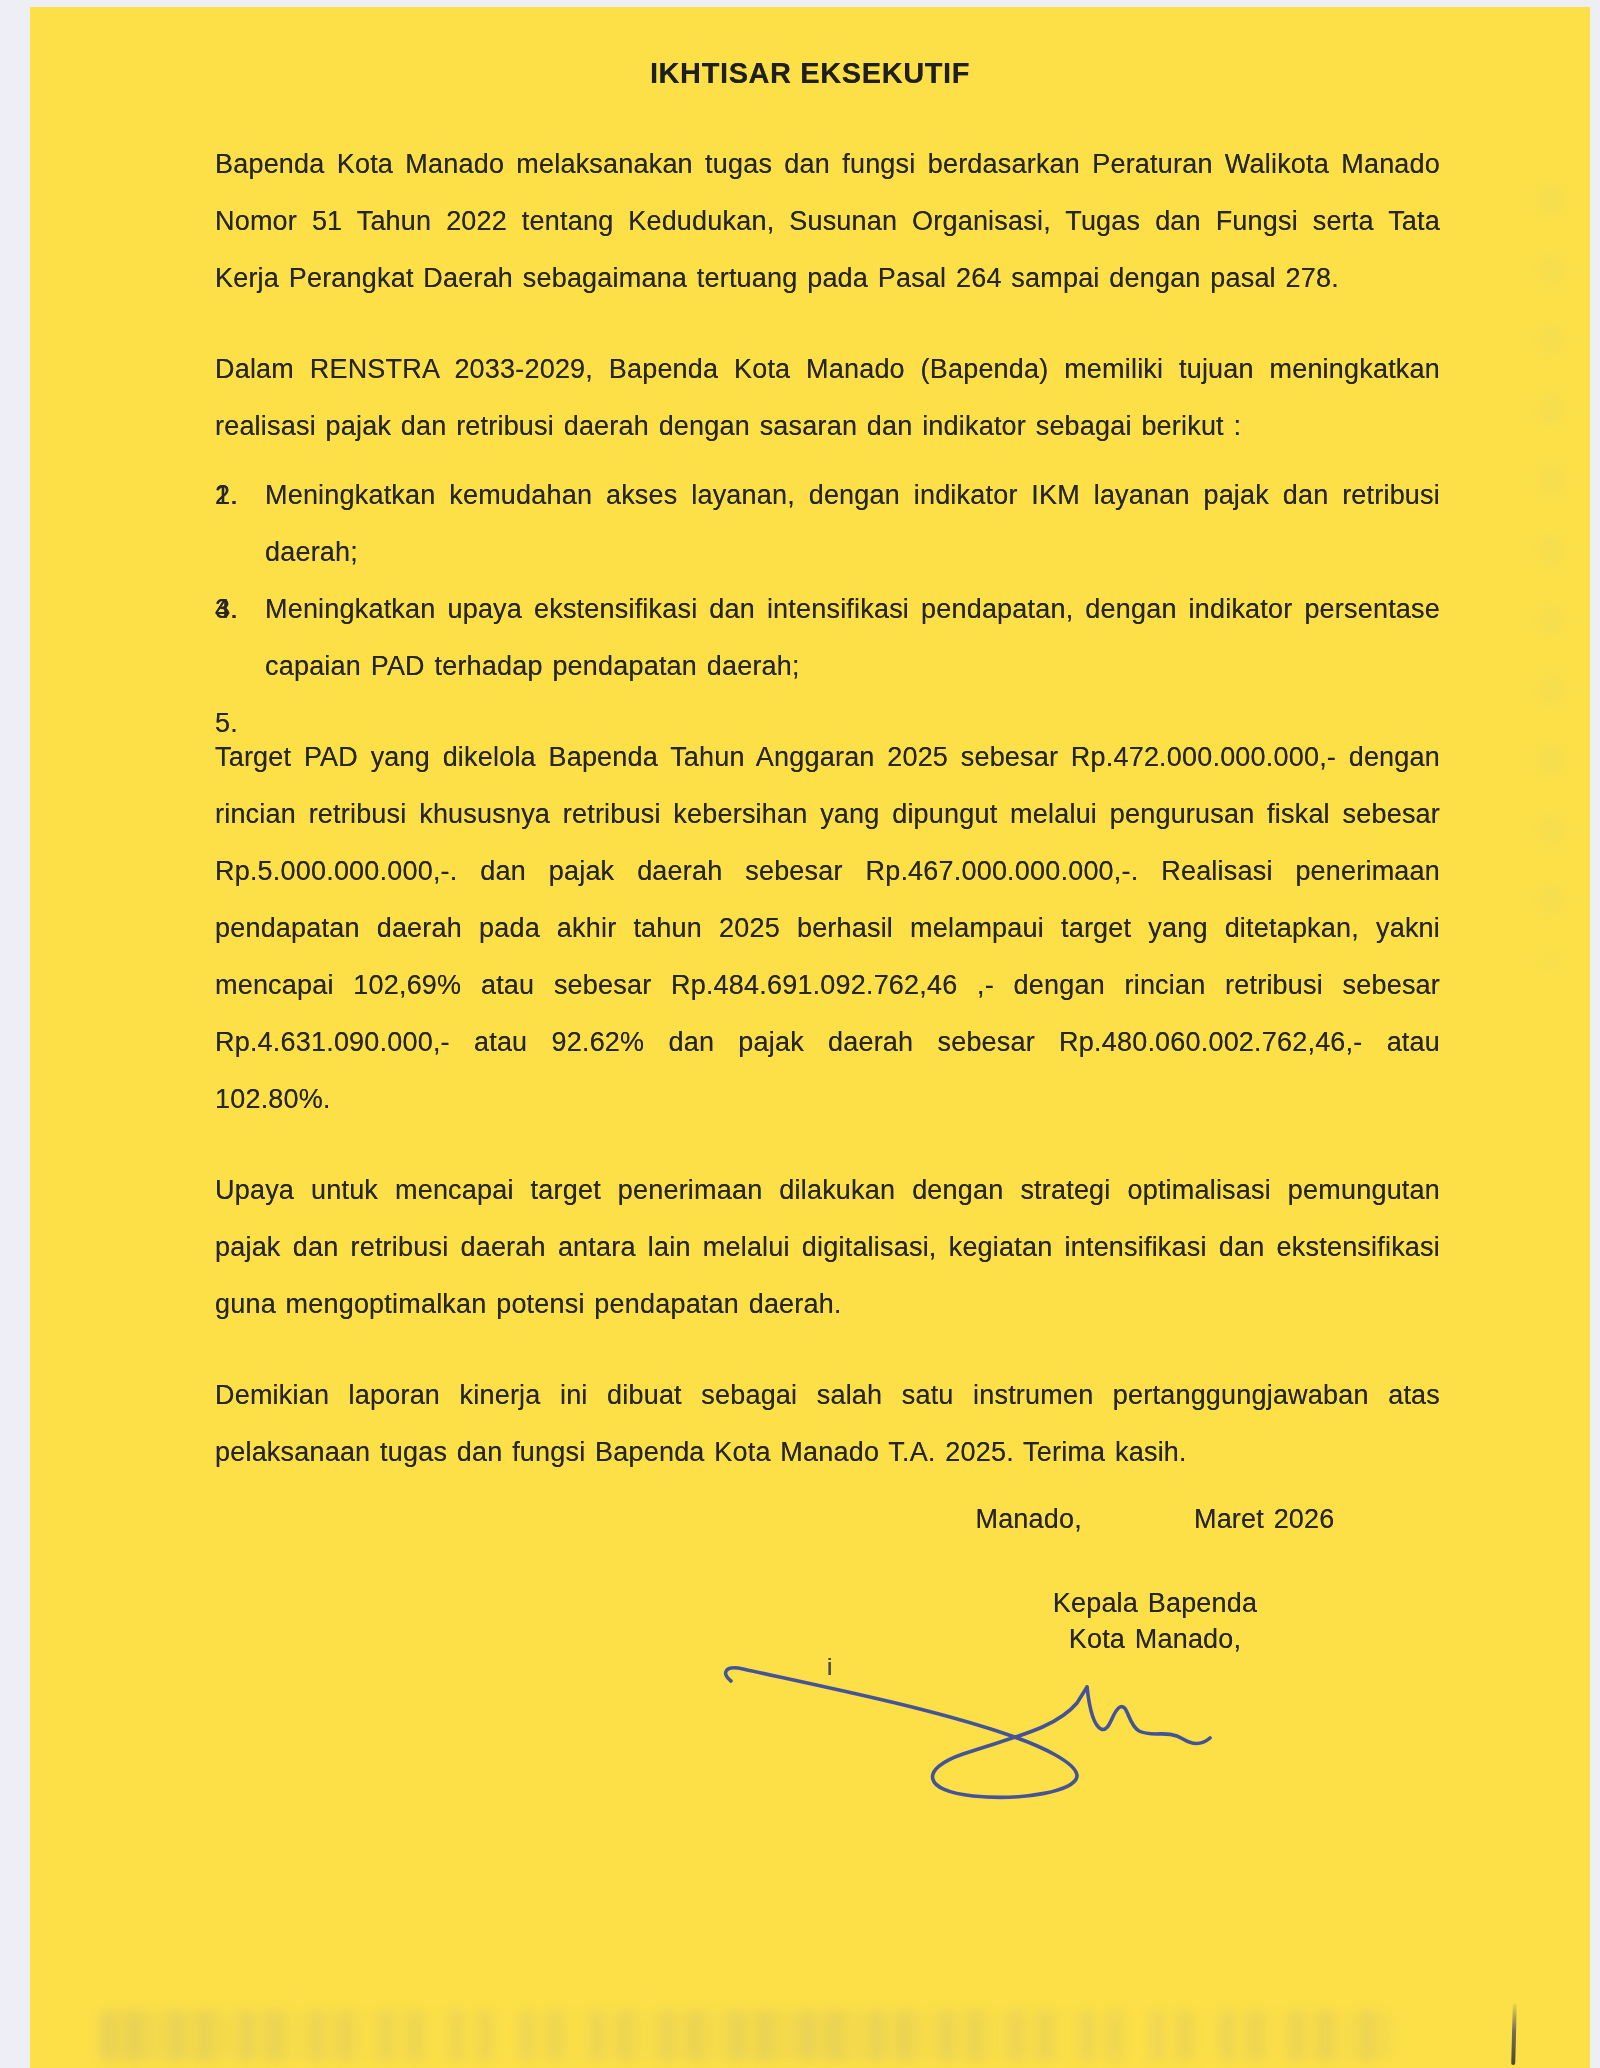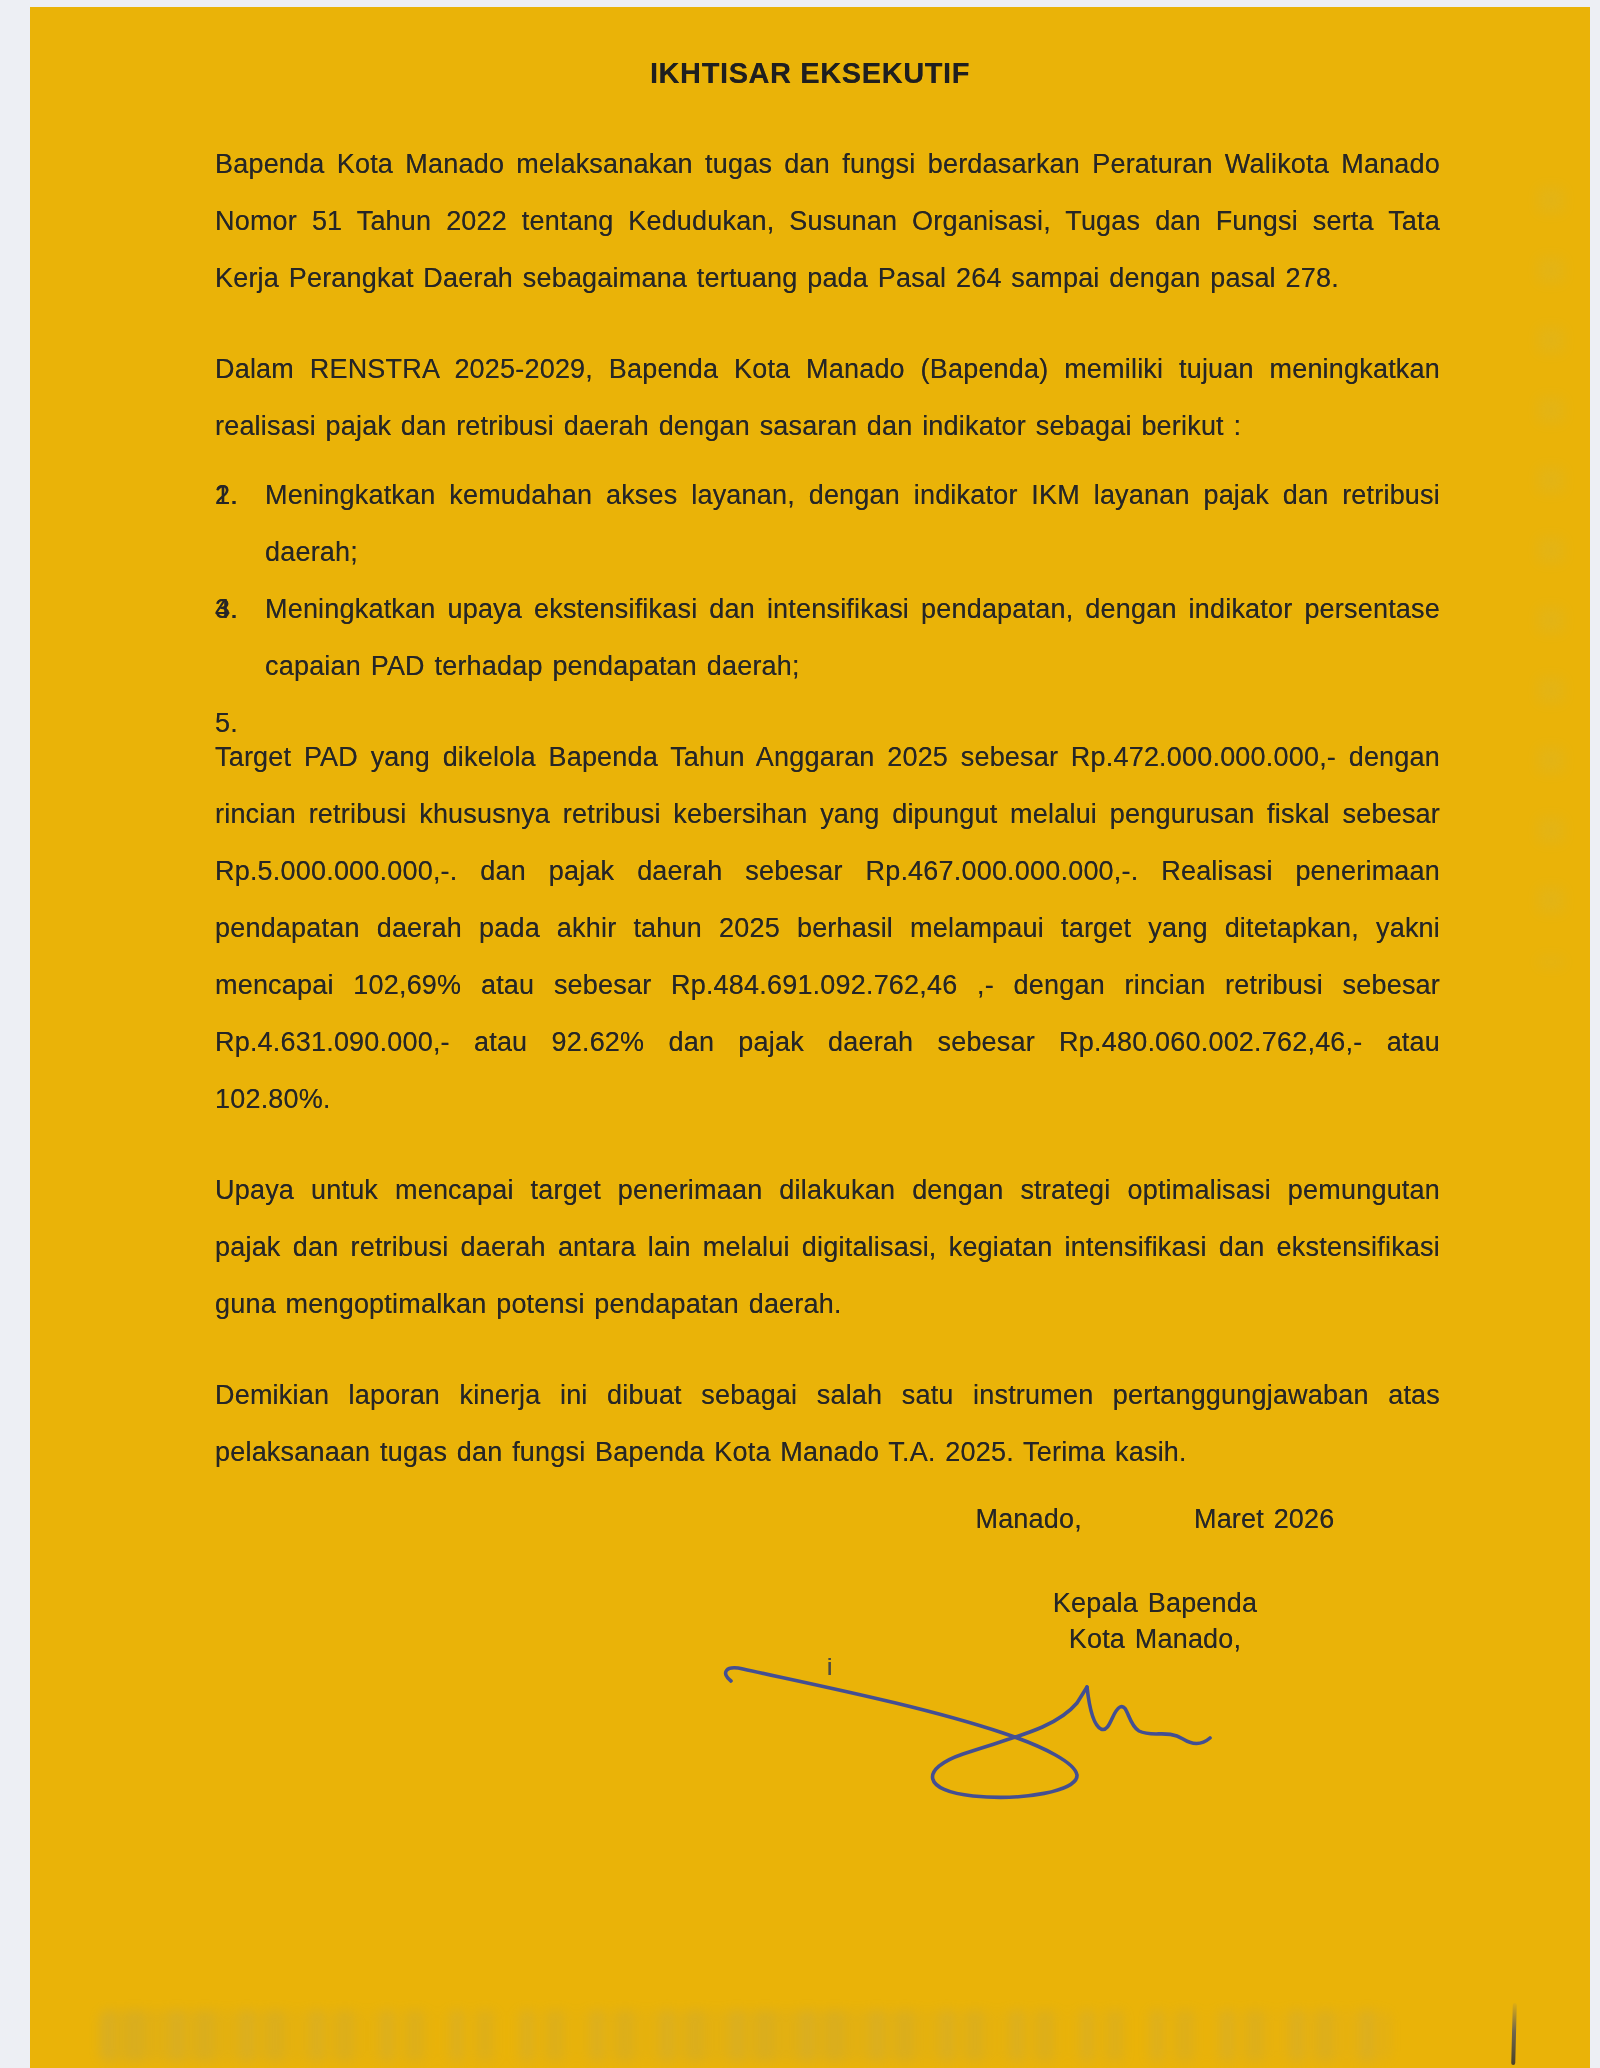--- a/index.html
+++ b/index.html
@@ -3,21 +3,21 @@
 <meta charset="utf-8">
 <style>
   html,body{margin:0;padding:0;}
   body{
     width:1600px;height:2068px;position:relative;overflow:hidden;
     background:#edeff4;
     font-family:"Liberation Sans","DejaVu Sans",sans-serif;
   }
   .page{
     position:absolute;left:30px;top:7px;width:1560px;height:2061px;
-    background:#eab308;
+    background:#fde047;
     color:#262626;
   }
   
   .page{ text-shadow:0 0 .6px rgba(45,45,45,.75); }
 
   .doc-title{
     margin:0;padding-top:50px;
     text-align:center;
     font-size:29px;font-weight:bold;letter-spacing:.6px;
     color:#1f1f1f;
@@ -83,21 +83,21 @@
 <body>
 
 <div class="page">
 
   <h1 class="doc-title">IKHTISAR EKSEKUTIF</h1>
 
   <div class="body-text">
 
     <p class="para">Bapenda Kota Manado melaksanakan tugas dan fungsi berdasarkan Peraturan Walikota Manado Nomor 51 Tahun 2022 tentang Kedudukan, Susunan Organisasi, Tugas dan Fungsi serta Tata Kerja Perangkat Daerah sebagaimana tertuang pada Pasal 264 sampai dengan pasal 278.</p>
 
-    <p class="para gap-top">Dalam RENSTRA 2025-2029, Bapenda Kota Manado (Bapenda) memiliki tujuan meningkatkan realisasi pajak dan retribusi daerah dengan sasaran dan indikator sebagai berikut :</p>
+    <p class="para gap-top">Dalam RENSTRA 2033-2029, Bapenda Kota Manado (Bapenda) memiliki tujuan meningkatkan realisasi pajak dan retribusi daerah dengan sasaran dan indikator sebagai berikut :</p>
 
     <ol class="objectives">
       <li>
         <span class="num">1.</span>
       </li>
       <li>
         <span class="num">2.</span>
         <span>Meningkatkan kemudahan akses layanan, dengan indikator IKM layanan pajak dan retribusi daerah;</span>
       </li>
       <li>

